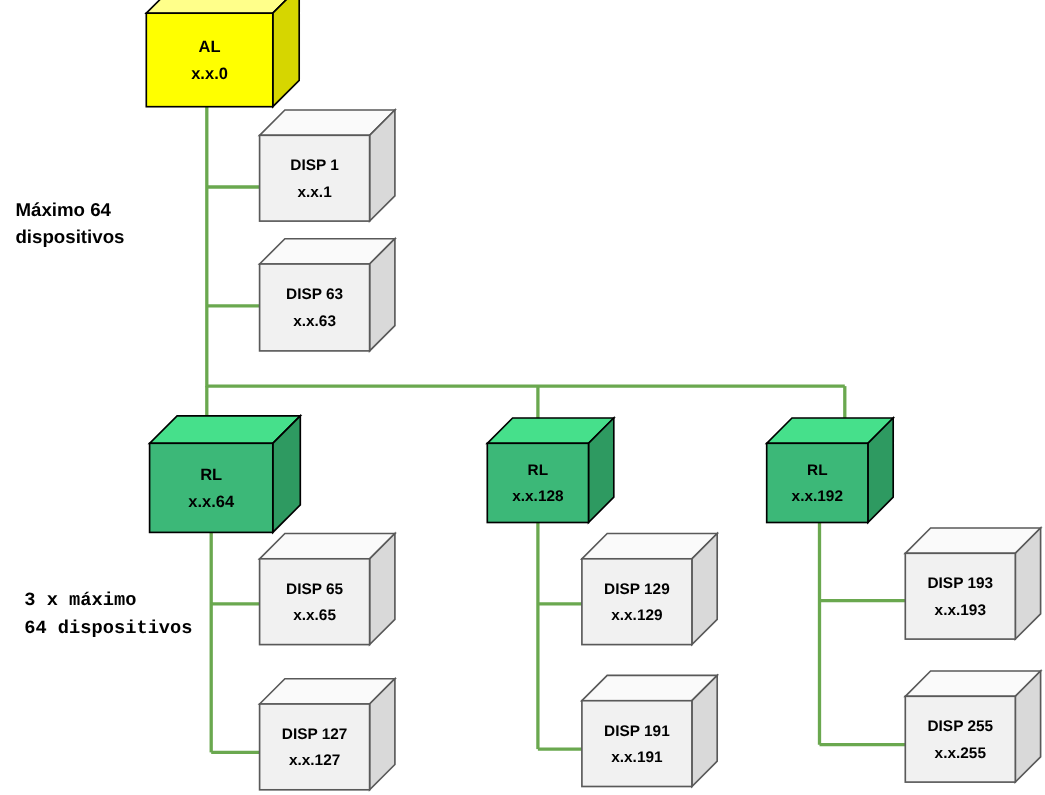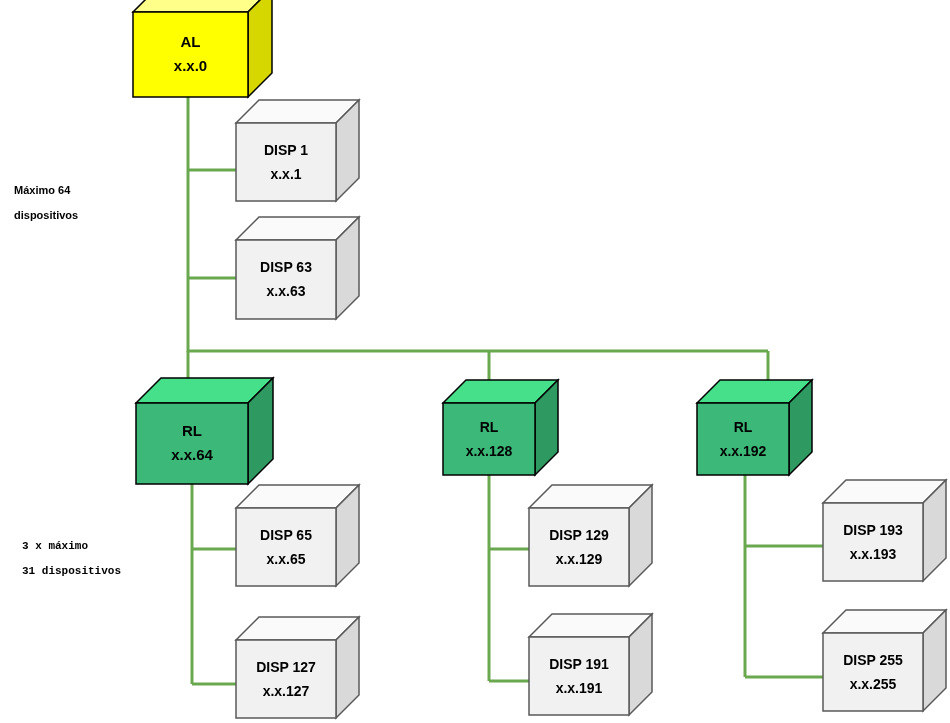--- a/index.html
+++ b/index.html
@@ -22,21 +22,21 @@
     position: absolute;
     top: 0;
     left: 0;
     width: 950px;
     height: 723px;
   }
   .side-label {
     position: absolute;
     font-family: "Liberation Sans", sans-serif;
     font-weight: bold;
-    font-size: 11px;
+    font-size: 17px;
     line-height: 25px;
     color: #000000;
     white-space: pre;
   }
   .cube-text {
     font-family: "Liberation Sans", sans-serif;
     font-weight: bold;
     fill: #000000;
     text-anchor: middle;
     dominant-baseline: middle;
@@ -157,16 +157,16 @@
           <polygon points="923,633 946,610 946,688 923,711" fill="#D9D9D9" stroke="#595959" stroke-width="1.5" stroke-linejoin="miter"></polygon>
           <rect x="823" y="633" width="100" height="78" fill="#F1F1F1" stroke="#595959" stroke-width="1.5"></rect>
           <text class="cube-text mid" x="873" y="661">DISP 255</text>
           <text class="cube-text mid" x="873" y="685">x.x.255</text>
         </g>
       </g>
   </svg>
 
   <div id="annotations-layer">
       <div class="side-label" style="left: 14px; top: 178px;"><div>Máximo 64</div><div>dispositivos</div></div>
-      <div class="side-label" style="left: 22px; top: 534px; font-family: Liberation Mono, monospace;"><div>3 x máximo</div><div>31 dispositivos</div></div>
+      <div class="side-label" style="left: 22px; top: 534px; font-family: Liberation Mono, monospace;"><div>3 x máximo</div><div>64 dispositivos</div></div>
     </div>
 
 </div>
 
 </body></html>

